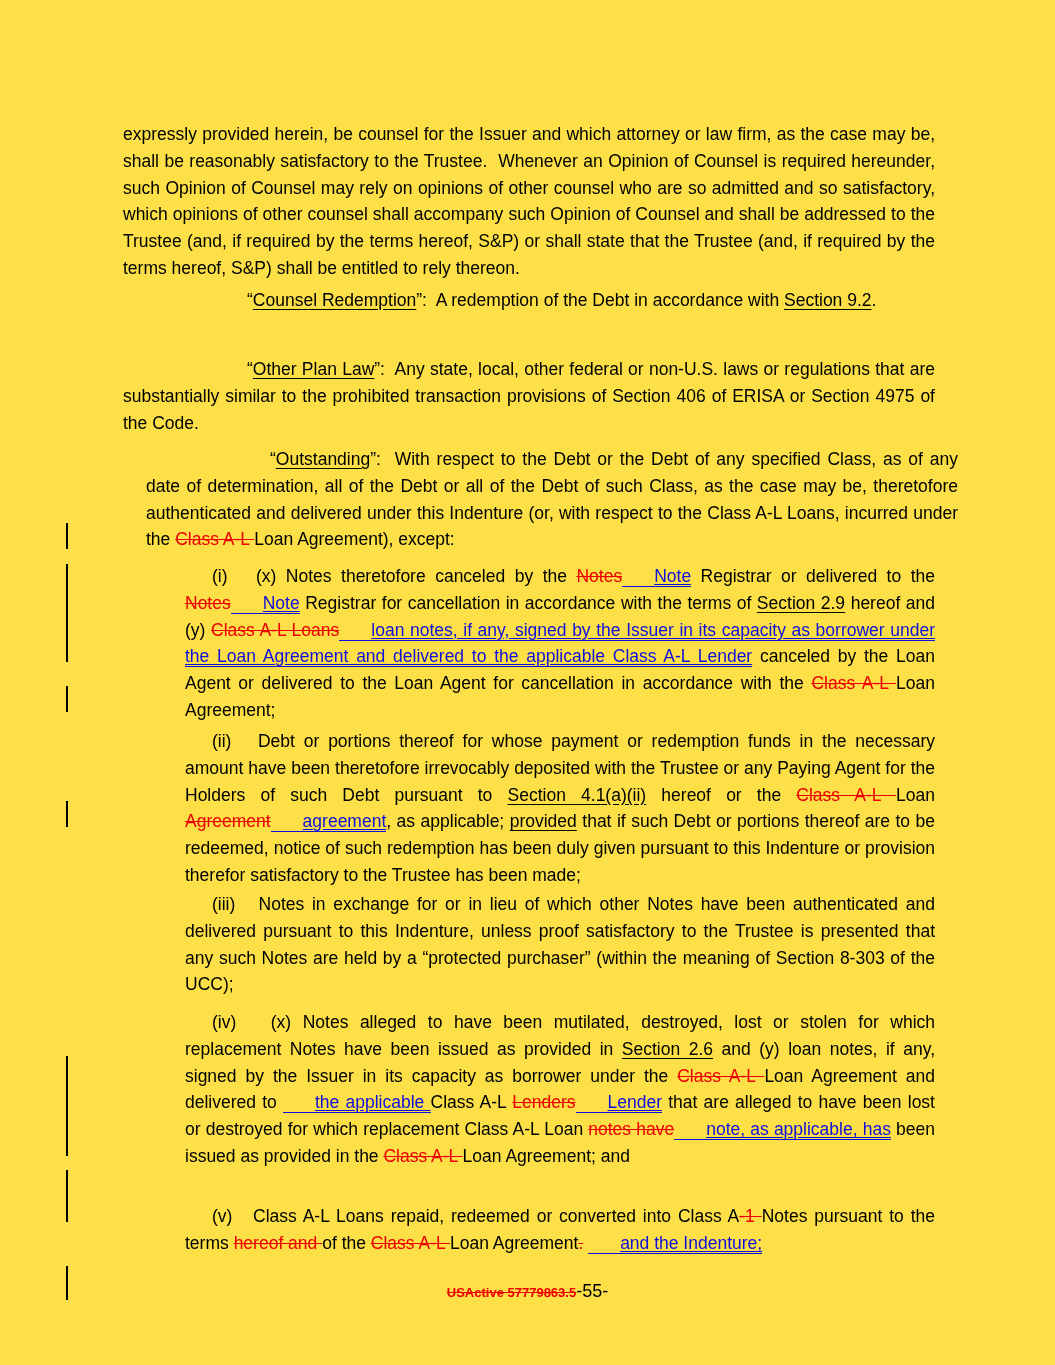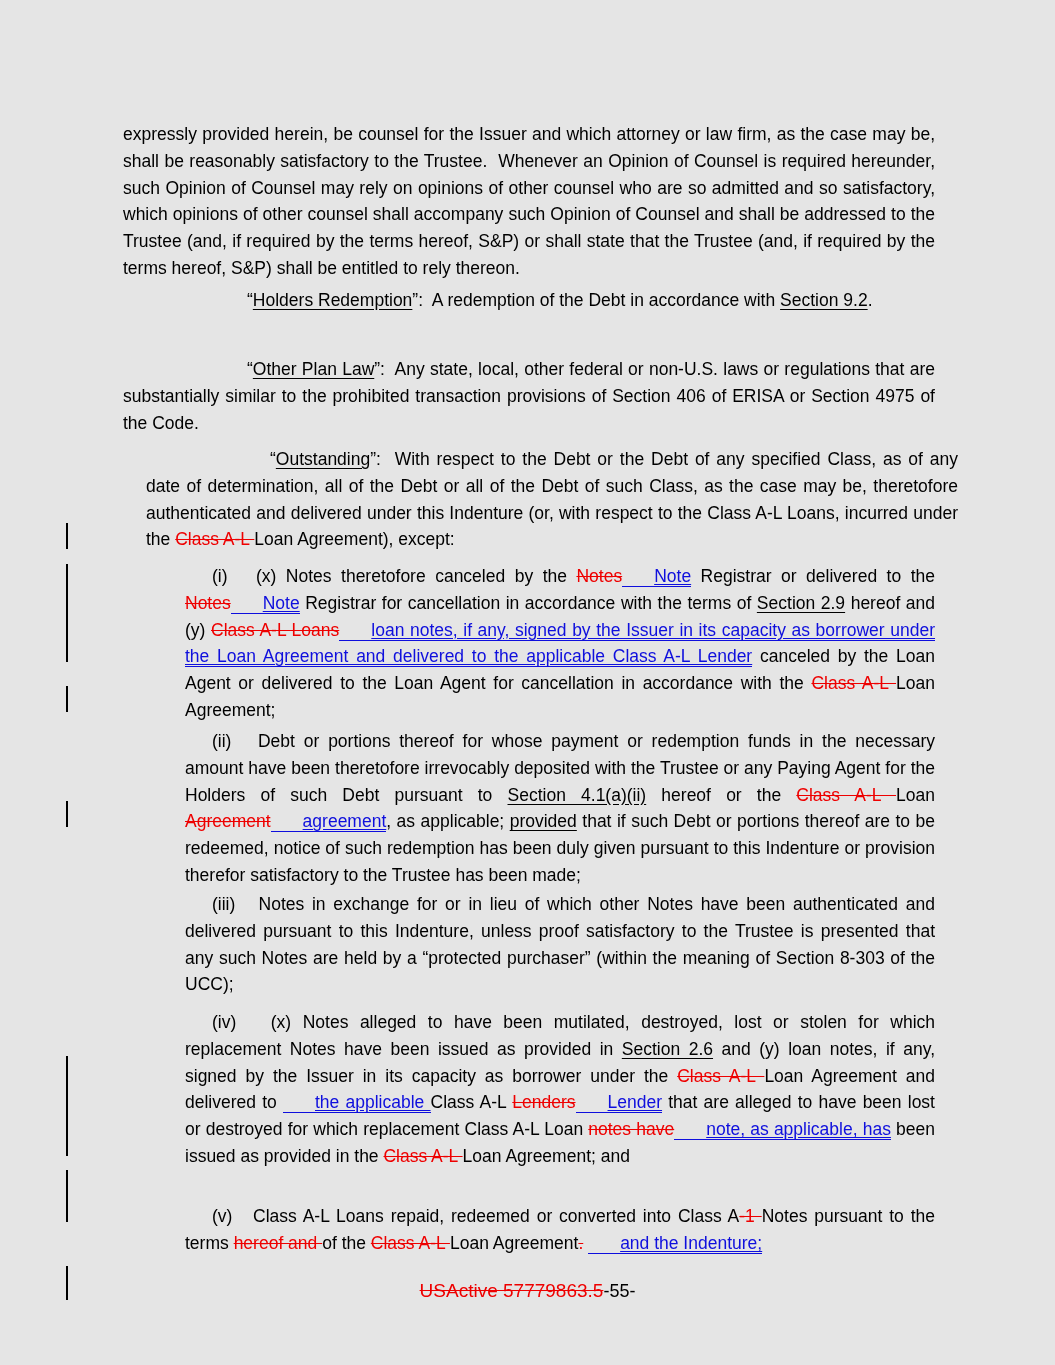--- a/index.html
+++ b/index.html
@@ -4,21 +4,21 @@
 <style>
   html, body {
     margin: 0;
     padding: 0;
     background: #ffffff;
   }
   .page {
     position: relative;
     width: 1055px;
     height: 1365px;
-    background: #e5e5e5;
+    background: #fde047;
     overflow: hidden;
     font-family: "Liberation Sans", "DejaVu Sans", sans-serif;
     font-size: 17.5px;
     line-height: 26.8px;
     color: #000000;
     --del: #ee0000;
     --ins: #0f0fdd;
   }
   .para {
     position: absolute;
@@ -69,21 +69,22 @@
     top: 1278px;
     left: 0;
     width: 100%;
     text-align: center;
     line-height: 26.8px;
   }
   .f-del {
     color: var(--del);
     text-decoration: line-through;
     text-decoration-color: var(--del);
-    font-size: 19px;
+    font-size: 13px;
+    font-weight: bold;
   }
   .f-page {
     color: #000000;
     font-size: 18px;
   }
 </style>
 </head>
 <body>
 
 <div class="page">
@@ -91,21 +92,21 @@
   <div class="rev-bar" style="top:523px;height:26px;"></div>
   <div class="rev-bar" style="top:564px;height:98px;"></div>
   <div class="rev-bar" style="top:686px;height:26px;"></div>
   <div class="rev-bar" style="top:801px;height:26px;"></div>
   <div class="rev-bar" style="top:1056px;height:100px;"></div>
   <div class="rev-bar" style="top:1170px;height:52px;"></div>
   <div class="rev-bar" style="top:1266px;height:34px;"></div>
 
   <div>
       <div class="para body" data-para="p1"><span class="r-n">expressly provided herein, be counsel for the Issuer and which attorney or law firm, as the case may be, shall be reasonably satisfactory to the Trustee.&nbsp; Whenever an Opinion of Counsel is required hereunder, such Opinion of Counsel may rely on opinions of other counsel who are so admitted and so satisfactory, which opinions of other counsel shall accompany such Opinion of Counsel and shall be addressed to the Trustee (and, if required by the terms hereof, S&amp;P) or shall state that the Trustee (and, if required by the terms hereof, S&amp;P) shall be entitled to rely thereon.</span></div>
-      <div class="para body indent" data-para="p2"><span class="r-n">“</span><span class="r-u">Holders Redemption</span><span class="r-n">”:&nbsp; A redemption of the Debt in accordance with </span><span class="r-u">Section 9.2</span><span class="r-n">.</span></div>
+      <div class="para body indent" data-para="p2"><span class="r-n">“</span><span class="r-u">Counsel Redemption</span><span class="r-n">”:&nbsp; A redemption of the Debt in accordance with </span><span class="r-u">Section 9.2</span><span class="r-n">.</span></div>
       <div class="para body indent" data-para="p3"><span class="r-n">“</span><span class="r-u">Other Plan Law</span><span class="r-n">”:&nbsp; Any state, local, other federal or non-U.S. laws or regulations that are substantially similar to the prohibited transaction provisions of Section 406 of ERISA or Section 4975 of the Code.</span></div>
       <div class="para body indent" data-para="p4"><span class="r-n">“</span><span class="r-u">Outstanding</span><span class="r-n">”:&nbsp; With respect to the Debt or the Debt of any specified Class, as of any date of determination, all of the Debt or all of the Debt of such Class, as the case may be, theretofore authenticated and delivered under this Indenture (or, with respect to the Class A-L Loans, incurred under the </span><span class="r-d">Class A-L </span><span class="r-n">Loan Agreement), except:</span></div>
       <div class="para list" data-para="i1"><span class="r-n">(i)&nbsp;&nbsp;&nbsp;(x) Notes theretofore canceled by the </span><span class="r-d">Notes</span><span class="r-i">Note</span><span class="r-n"> Registrar or delivered to the </span><span class="r-d">Notes</span><span class="r-i">Note</span><span class="r-n"> Registrar for cancellation in accordance with the terms of </span><span class="r-u">Section 2.9</span><span class="r-n"> hereof and (y) </span><span class="r-d">Class A-L Loans</span><span class="r-i">loan notes, if any, signed by the Issuer in its capacity as borrower under the Loan Agreement and delivered to the applicable Class A-L Lender</span><span class="r-n"> canceled by the Loan Agent or delivered to the Loan Agent for cancellation in accordance with the </span><span class="r-d">Class A-L </span><span class="r-n">Loan Agreement;</span></div>
       <div class="para list" data-para="i2"><span class="r-n">(ii)&nbsp;&nbsp;&nbsp;Debt or portions thereof for whose payment or redemption funds in the necessary amount have been theretofore irrevocably deposited with the Trustee or any Paying Agent for the Holders of such Debt pursuant to </span><span class="r-u">Section 4.1(a)(ii)</span><span class="r-n"> hereof or the </span><span class="r-d">Class A-L </span><span class="r-n">Loan </span><span class="r-d">Agreement</span><span class="r-i">agreement</span><span class="r-n">, as applicable; </span><span class="r-u">provided</span><span class="r-n"> that if such Debt or portions thereof are to be redeemed, notice of such redemption has been duly given pursuant to this Indenture or provision therefor satisfactory to the Trustee has been made;</span></div>
       <div class="para list" data-para="i3"><span class="r-n">(iii)&nbsp;&nbsp;&nbsp;Notes in exchange for or in lieu of which other Notes have been authenticated and delivered pursuant to this Indenture, unless proof satisfactory to the Trustee is presented that any such Notes are held by a “protected purchaser” (within the meaning of Section 8-303 of the UCC);</span></div>
       <div class="para list" data-para="i4"><span class="r-n">(iv)&nbsp;&nbsp;&nbsp;(x) Notes alleged to have been mutilated, destroyed, lost or stolen for which replacement Notes have been issued as provided in </span><span class="r-u">Section 2.6</span><span class="r-n"> and (y) loan notes, if any, signed by the Issuer in its capacity as borrower under the </span><span class="r-d">Class A-L </span><span class="r-n">Loan Agreement and delivered to </span><span class="r-i">the applicable </span><span class="r-n">Class A-L </span><span class="r-d">Lenders</span><span class="r-i">Lender</span><span class="r-n"> that are alleged to have been lost or destroyed for which replacement Class A-L Loan </span><span class="r-d">notes have</span><span class="r-i">note, as applicable, has</span><span class="r-n"> been issued as provided in the </span><span class="r-d">Class A-L </span><span class="r-n">Loan Agreement; and</span></div>
       <div class="para list" data-para="i5"><span class="r-n">(v)&nbsp;&nbsp;&nbsp;Class A-L Loans repaid, redeemed or converted into Class A</span><span class="r-d">-1 </span><span class="r-n"> Notes pursuant to the terms </span><span class="r-d">hereof and </span><span class="r-n">of the </span><span class="r-d">Class A-L </span><span class="r-n">Loan Agreement</span><span class="r-d">.</span><span class="r-n"> </span><span class="r-i">and the Indenture;</span></div>
     </div>
 
   <div class="footer"><span class="f-del">USActive 57779863.5</span><span class="f-page">-55-</span></div>

